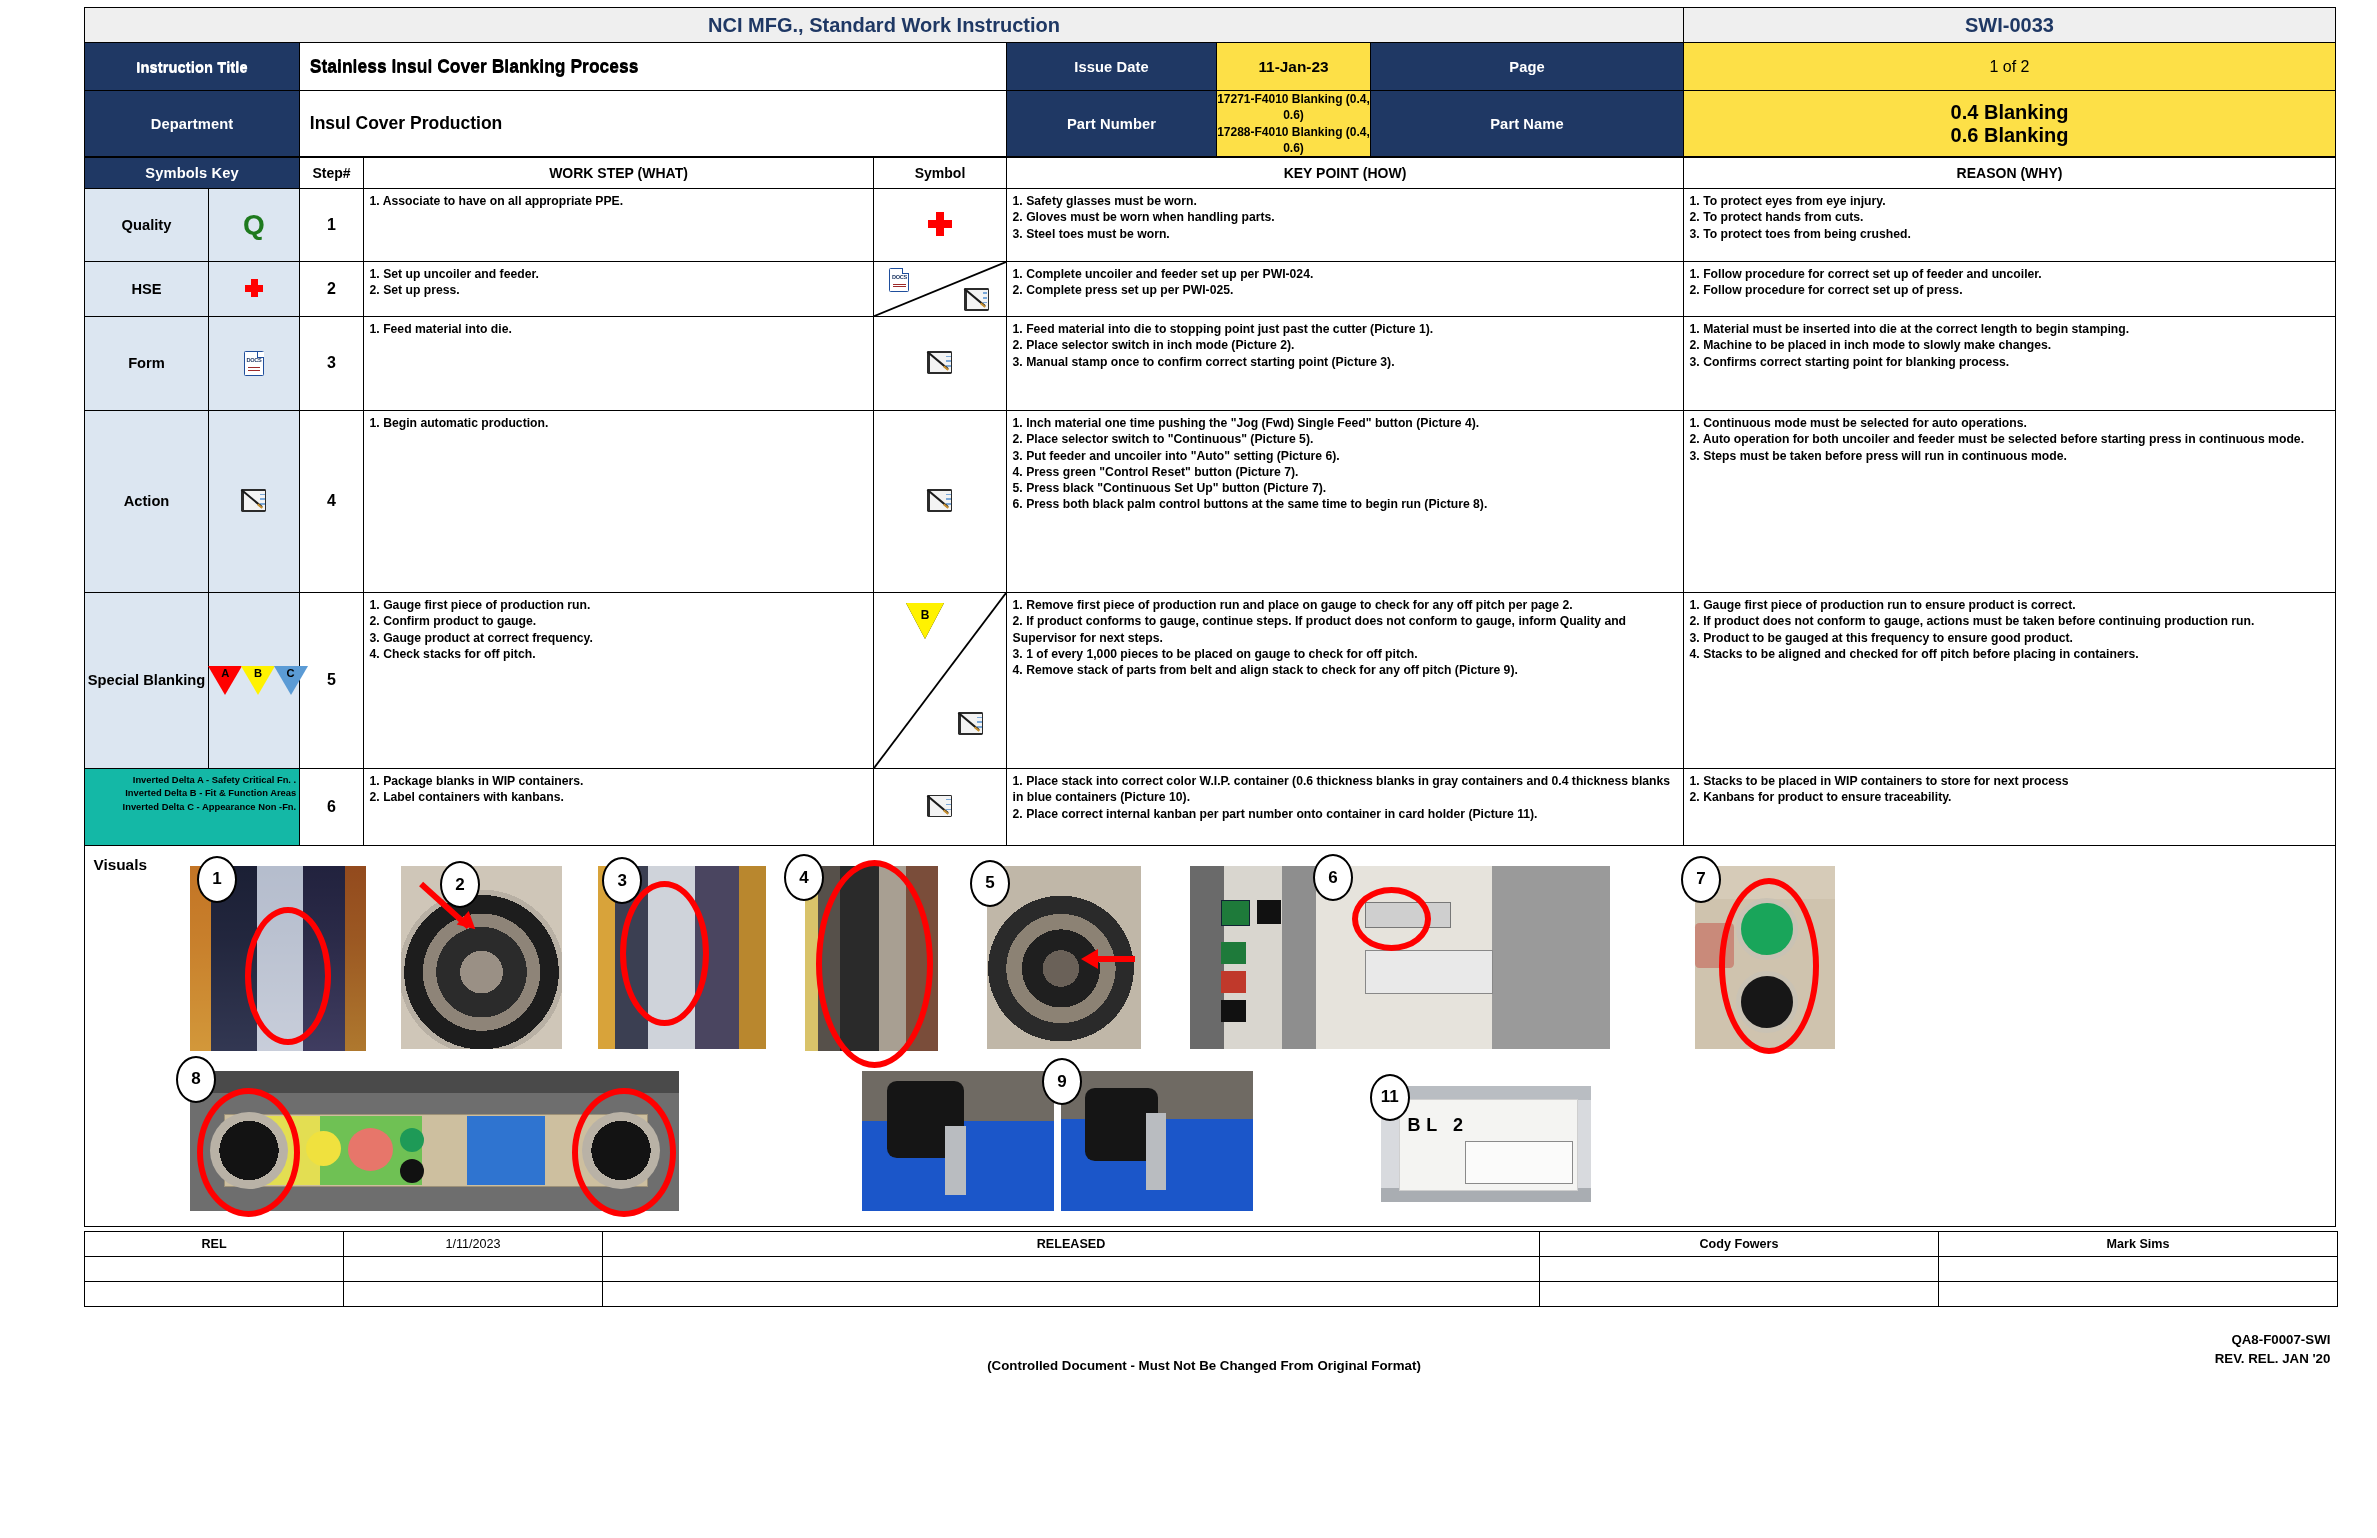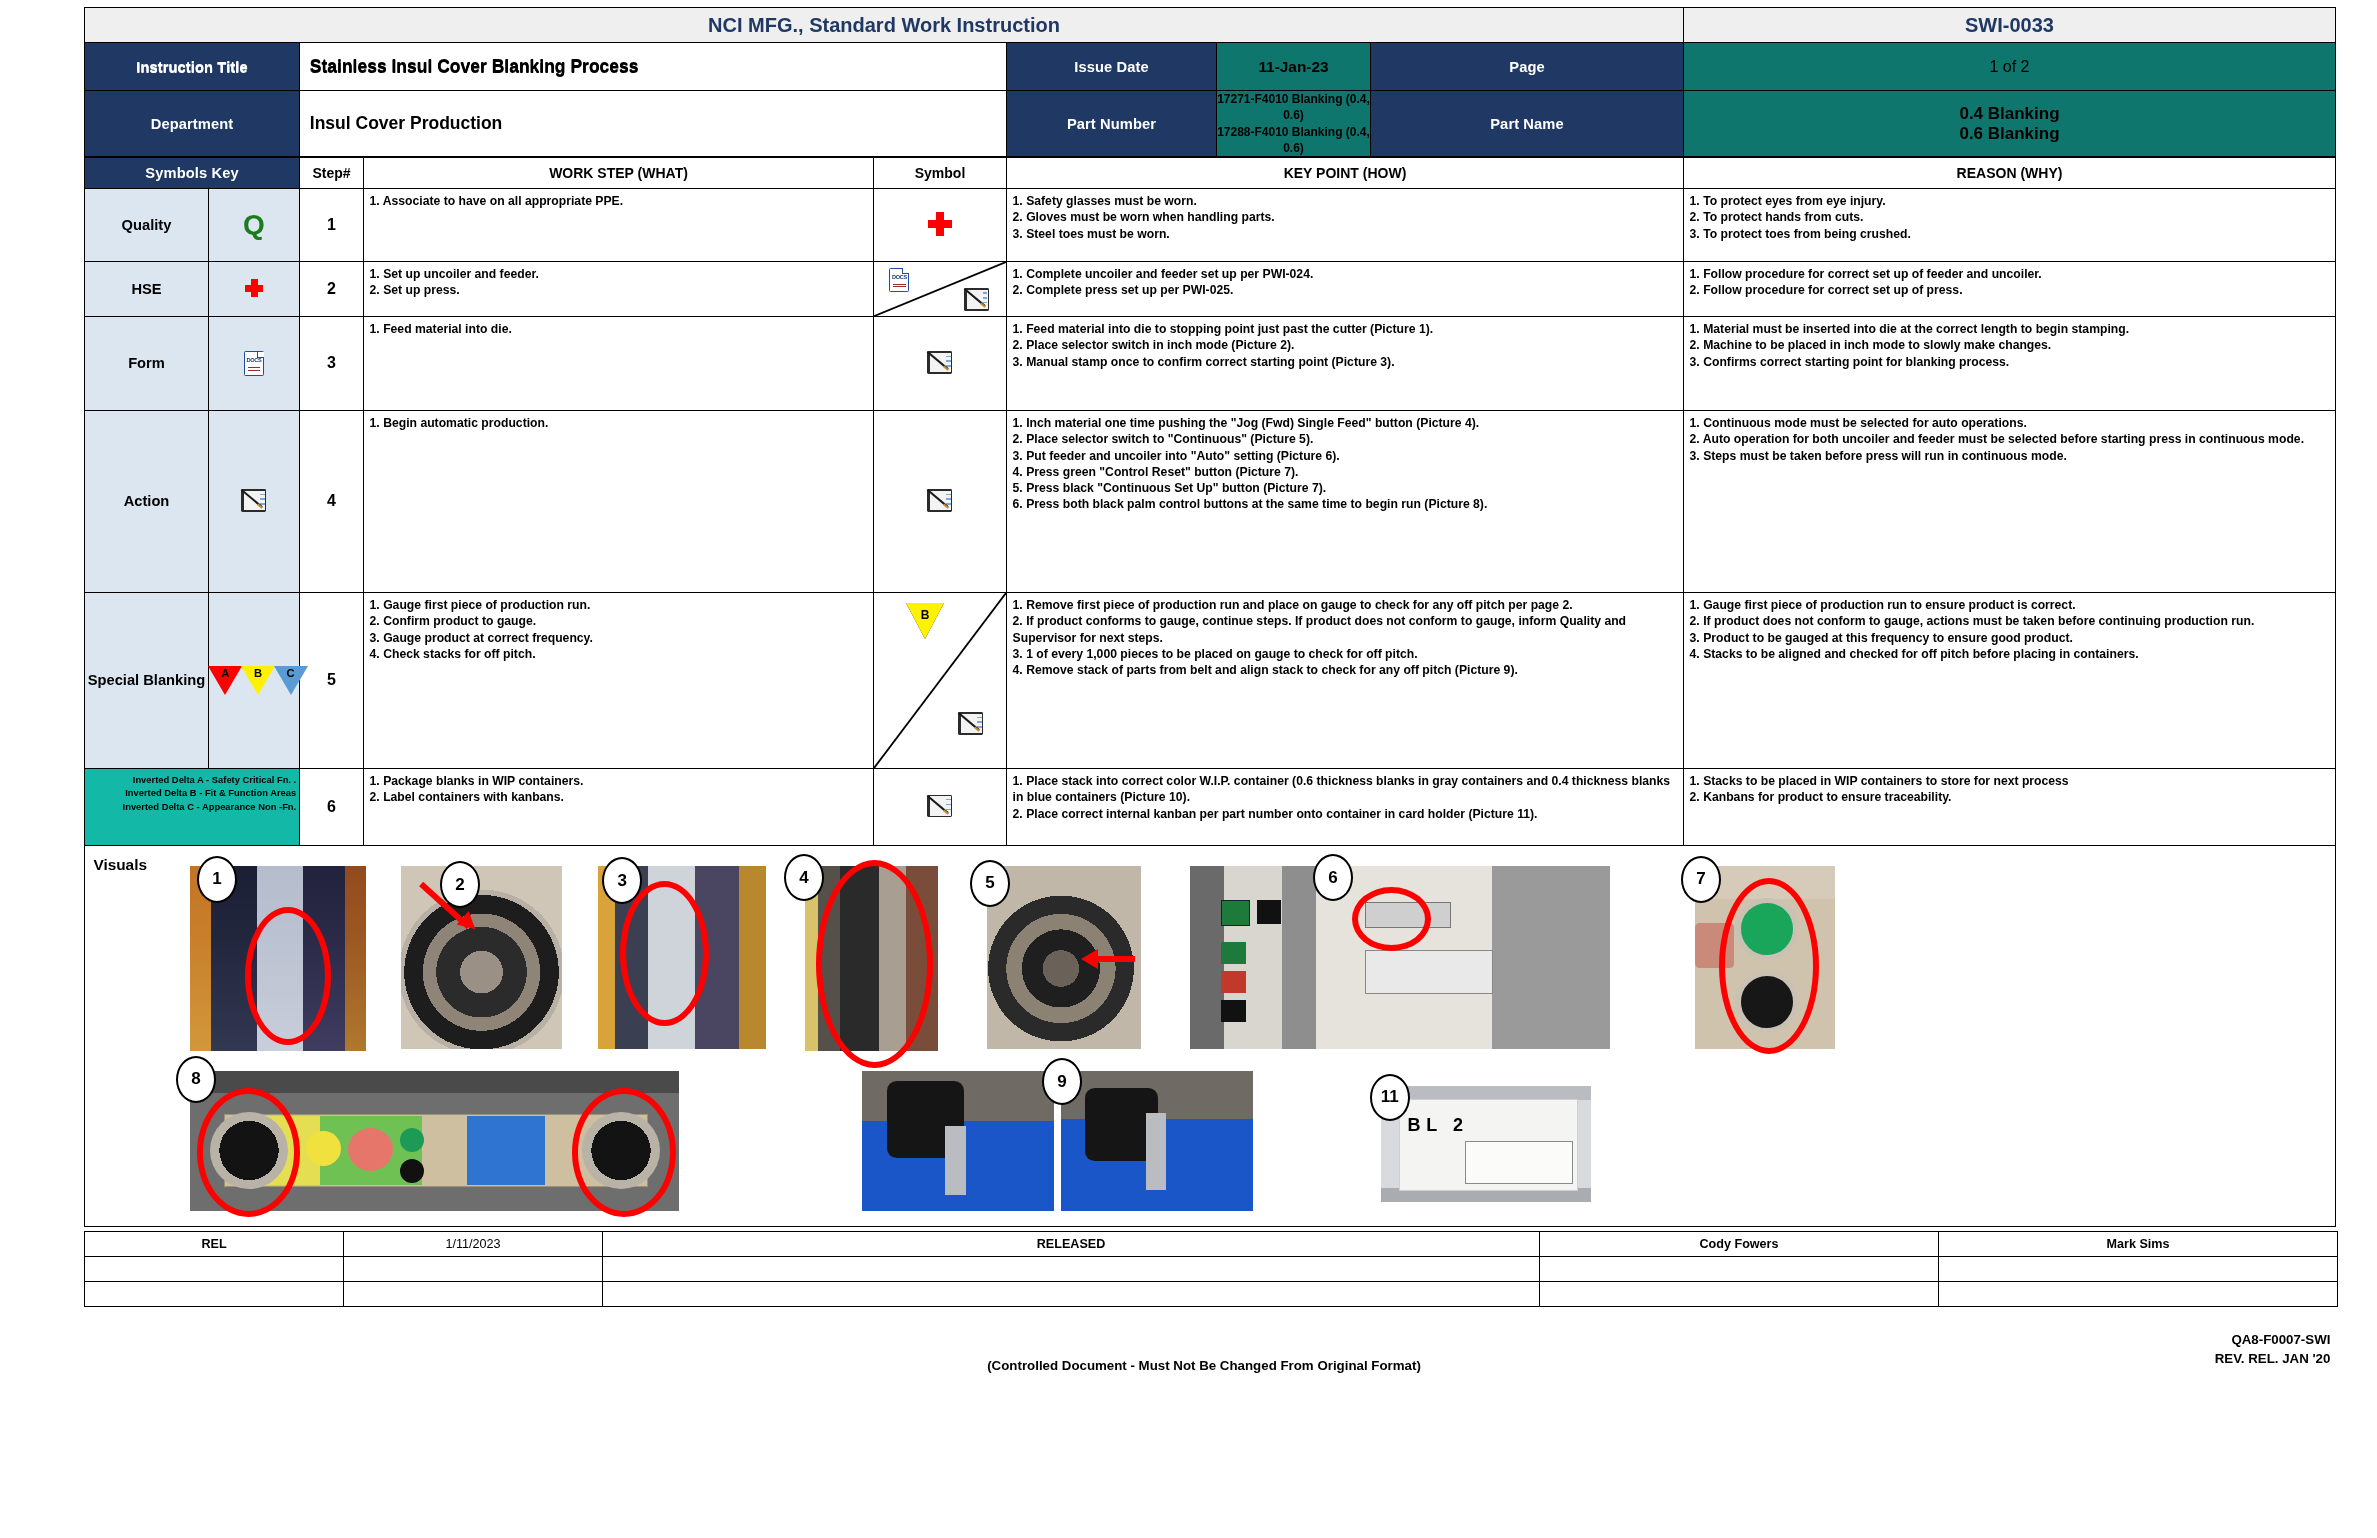--- a/index.html
+++ b/index.html
@@ -11,21 +11,21 @@
     -webkit-font-smoothing:antialiased;
   }
   .page{position:relative;width:2377px;height:1538px;box-sizing:border-box;padding:7px 42px 0 84px;}
 
   table{border-collapse:collapse;table-layout:fixed;}
   .main{width:2252px;}
   td,th{border:1.4px solid #000;vertical-align:middle;padding:0;}
 
   .hdr-blue{background:#1F3864;color:#fff;font-weight:bold;text-align:center;font-size:14.7px;letter-spacing:0.1px;}
   .hdr-grey{background:#EFEFEF;color:#1F3864;font-weight:bold;text-align:center;font-size:19px;}
-  .cell-white{background:#0f766e;text-align:center;font-weight:bold;font-size:15.4px;}
+  .cell-white{background:#fde047;text-align:center;font-weight:bold;font-size:15.4px;}
   .cell-left{background:#fff;text-align:left;font-weight:bold;font-size:17.5px;padding-left:9.8px;}
   .cell-small{font-size:12px;line-height:1.35;font-weight:bold;}
   .colhdr{background:#fff;text-align:center;font-weight:bold;font-size:14px;}
   .symkey{background:#DCE6F1;text-align:center;font-weight:bold;font-size:14.7px;}
   .symkey-icon{background:#DCE6F1;text-align:center;}
   .body-cell{background:#fff;font-size:12.2px;line-height:1.33;text-align:left;vertical-align:top;padding:4.2px 4.2px 4.2px 5.6px;font-weight:bold;}
   .step-no{background:#fff;text-align:center;font-weight:bold;font-size:16px;vertical-align:middle;}
   .sym-cell{background:#fff;position:relative;text-align:center;vertical-align:middle;}
 
   .legend-cell{background:#14b8a6;font-size:9.4px;line-height:1.42;font-weight:bold;text-align:right;padding:4.2px 2.8px 2.8px 4.2px;vertical-align:top;}
@@ -146,21 +146,21 @@
     </tr>
     <tr style="height:55px">
       <td class="hdr-blue" colspan="2">Department</td>
       <td class="cell-left" colspan="3">Insul Cover Production</td>
       <td class="hdr-blue">Part Number</td>
       <td class="cell-white cell-small">
         <div>17271-F4010 Blanking (0.4, 0.6)</div>
         <div>17288-F4010 Blanking (0.4, 0.6)</div>
       </td>
       <td class="hdr-blue">Part Name</td>
-      <td class="cell-white" style="font-size:17px">
+      <td class="cell-white" style="font-size:20px">
         <div>0.4 Blanking</div>
         <div>0.6 Blanking</div>
       </td>
     </tr>
   </tbody>
     </table>
 
   <table class="main">
     <colgroup>
       <col style="width:124px">

